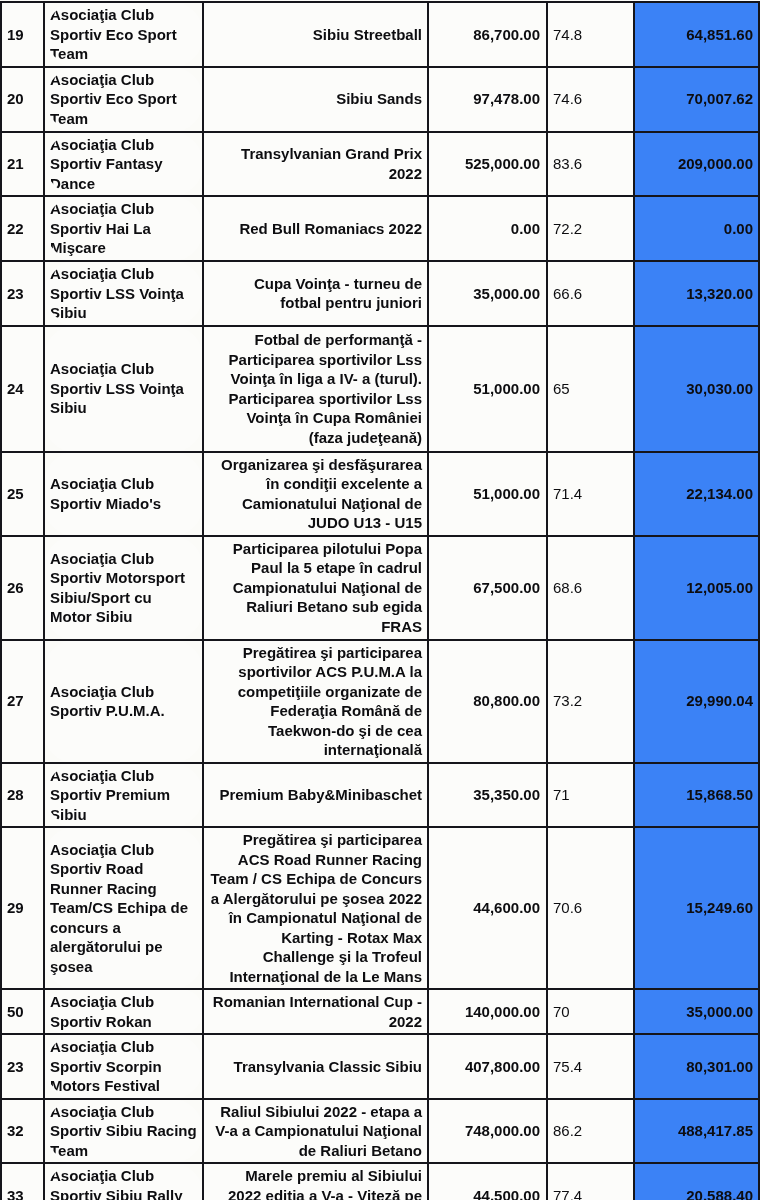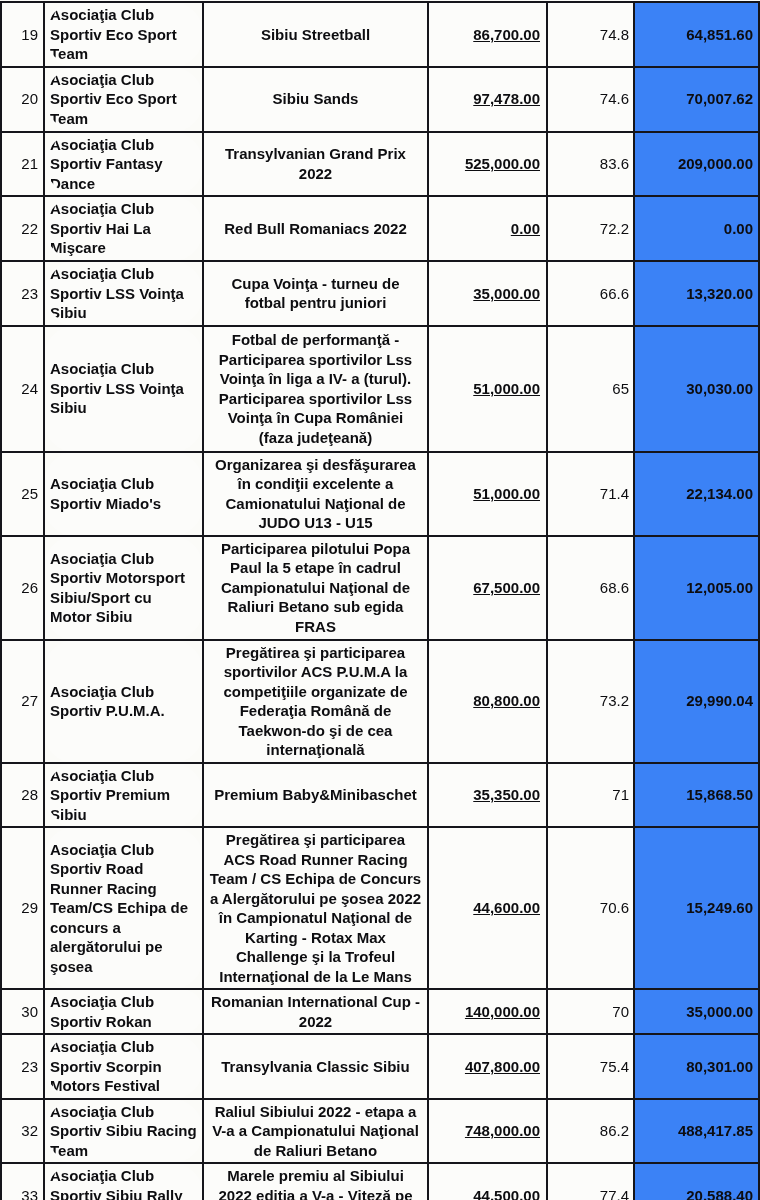--- a/index.html
+++ b/index.html
@@ -28,41 +28,40 @@
     border: 2px solid #15151b;
     padding: 2px 5px;
     vertical-align: middle;
     font-size: 15px;
     line-height: 1.3;
     background: #fcfcfa;
     overflow: hidden;
     word-wrap: break-word;
   }
   td.no {
-    text-align: right;
-    font-weight: normal;
+    text-align: left;
+    font-weight: bold;
   }
   td.club {
     font-weight: bold;
     text-align: left;
     border-radius: 31px;
   }
   td.project {
     font-weight: bold;
-    text-align: center;
+    text-align: right;
   }
   td.requested {
     font-weight: bold;
     text-align: right;
     padding-right: 6px;
-    text-decoration: underline;
   }
   td.score {
     font-weight: normal;
-    text-align: right;
+    text-align: left;
     padding-right: 4px;
     margin-left: 30px;
   }
   td.awarded {
     font-weight: bold;
     text-align: right;
     padding-right: 5px;
     background: #3b82f6;
   }
 </style>
@@ -161,21 +160,21 @@
   </tr>
       <tr style="height: 155px;">
     <td class="no">29</td>
     <td class="club">Asociaţia Club Sportiv Road Runner Racing Team/CS Echipa de concurs a alergătorului pe şosea</td>
     <td class="project">Pregătirea şi participarea ACS Road Runner Racing Team / CS Echipa de Concurs a Alergătorului pe şosea 2022 în Campionatul Naţional de Karting - Rotax Max Challenge şi la Trofeul Internaţional de la Le Mans</td>
     <td class="requested">44,600.00</td>
     <td class="score">70.6</td>
     <td class="awarded">15,249.60</td>
   </tr>
       <tr style="height: 45px;">
-    <td class="no">30</td>
+    <td class="no">50</td>
     <td class="club">Asociaţia Club Sportiv Rokan</td>
     <td class="project">Romanian International Cup - 2022</td>
     <td class="requested">140,000.00</td>
     <td class="score">70</td>
     <td class="awarded">35,000.00</td>
   </tr>
       <tr style="height: 61px;">
     <td class="no">23</td>
     <td class="club">Asociaţia Club Sportiv Scorpin Motors Festival</td>
     <td class="project">Transylvania Classic Sibiu</td>

